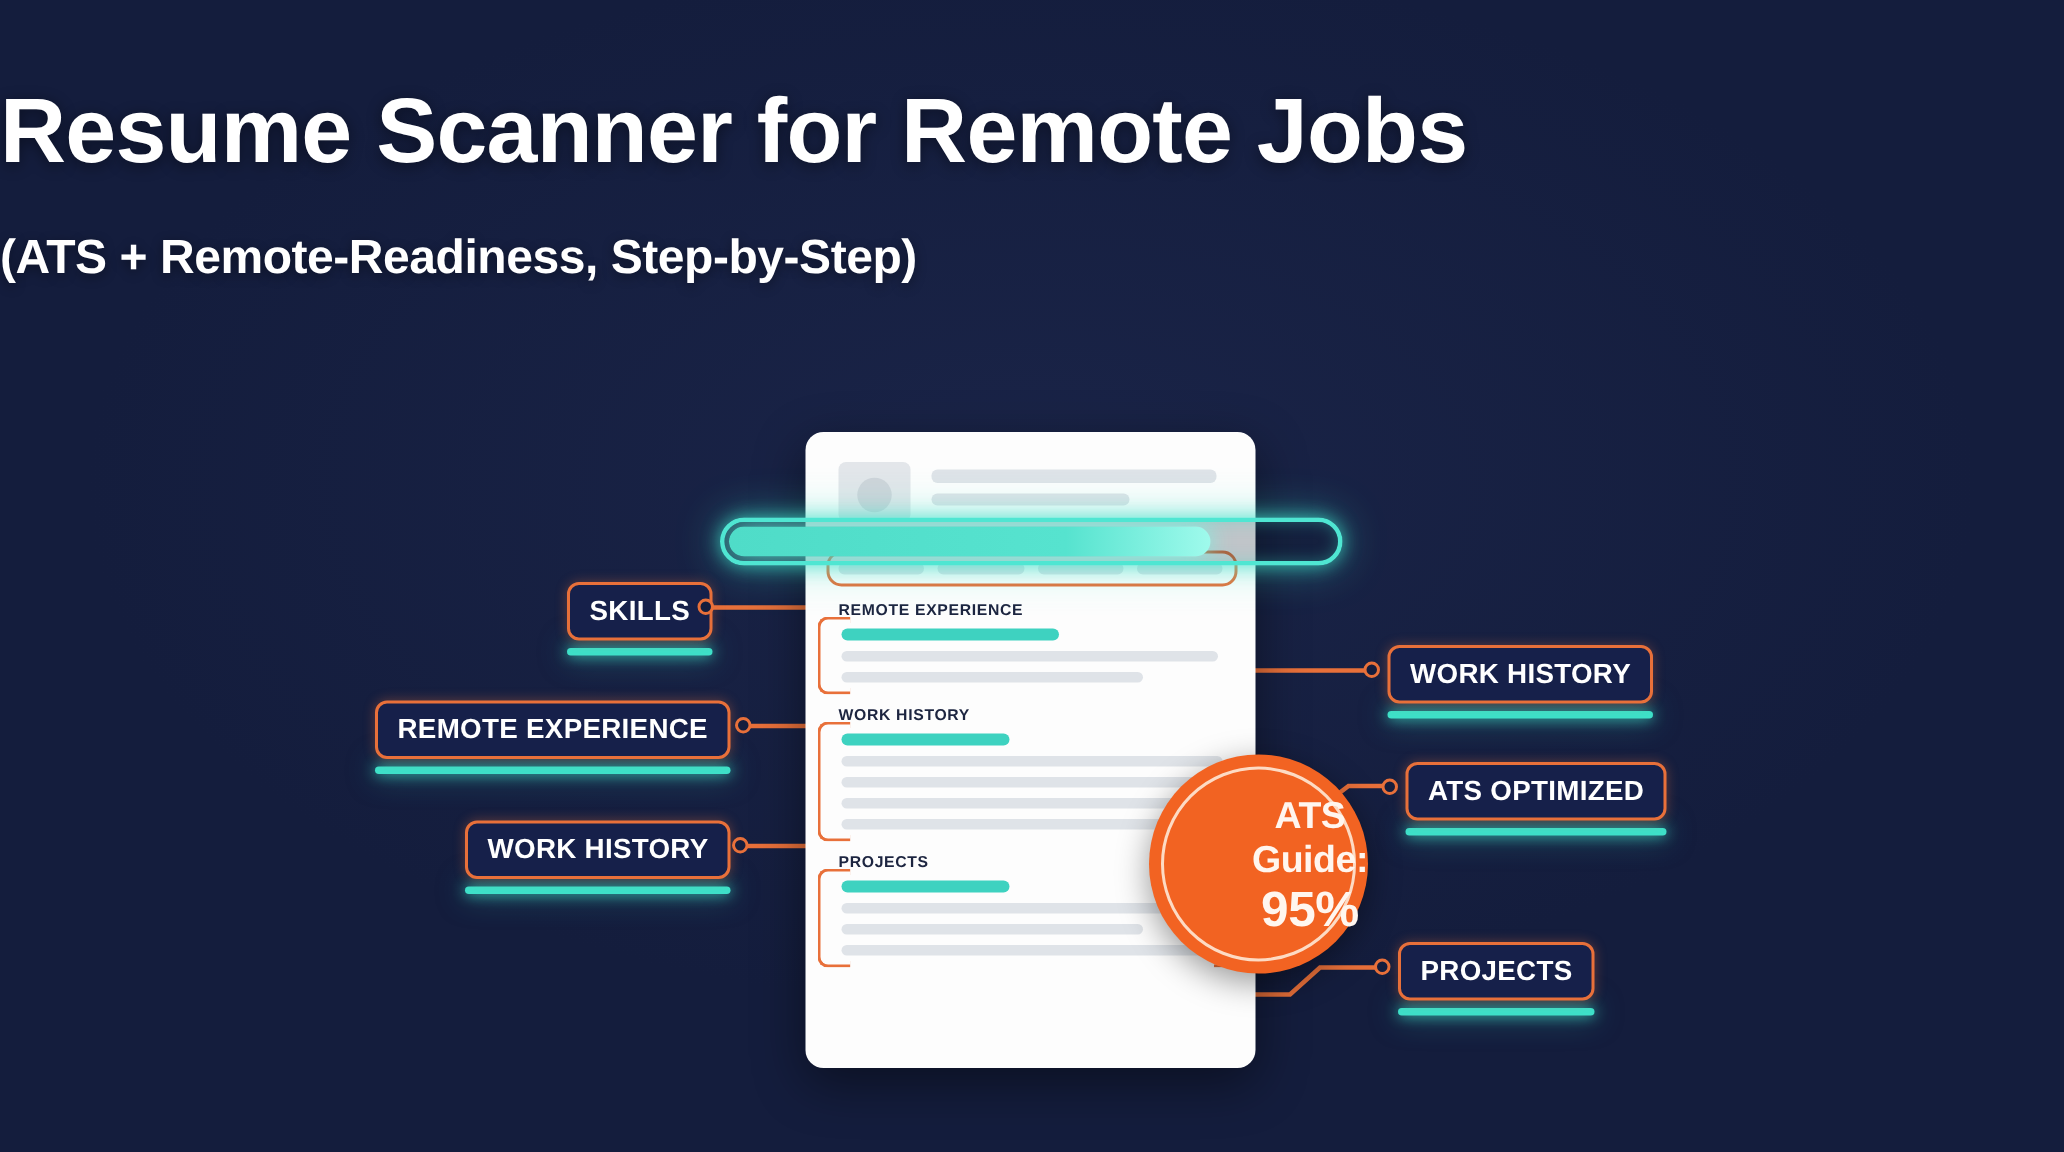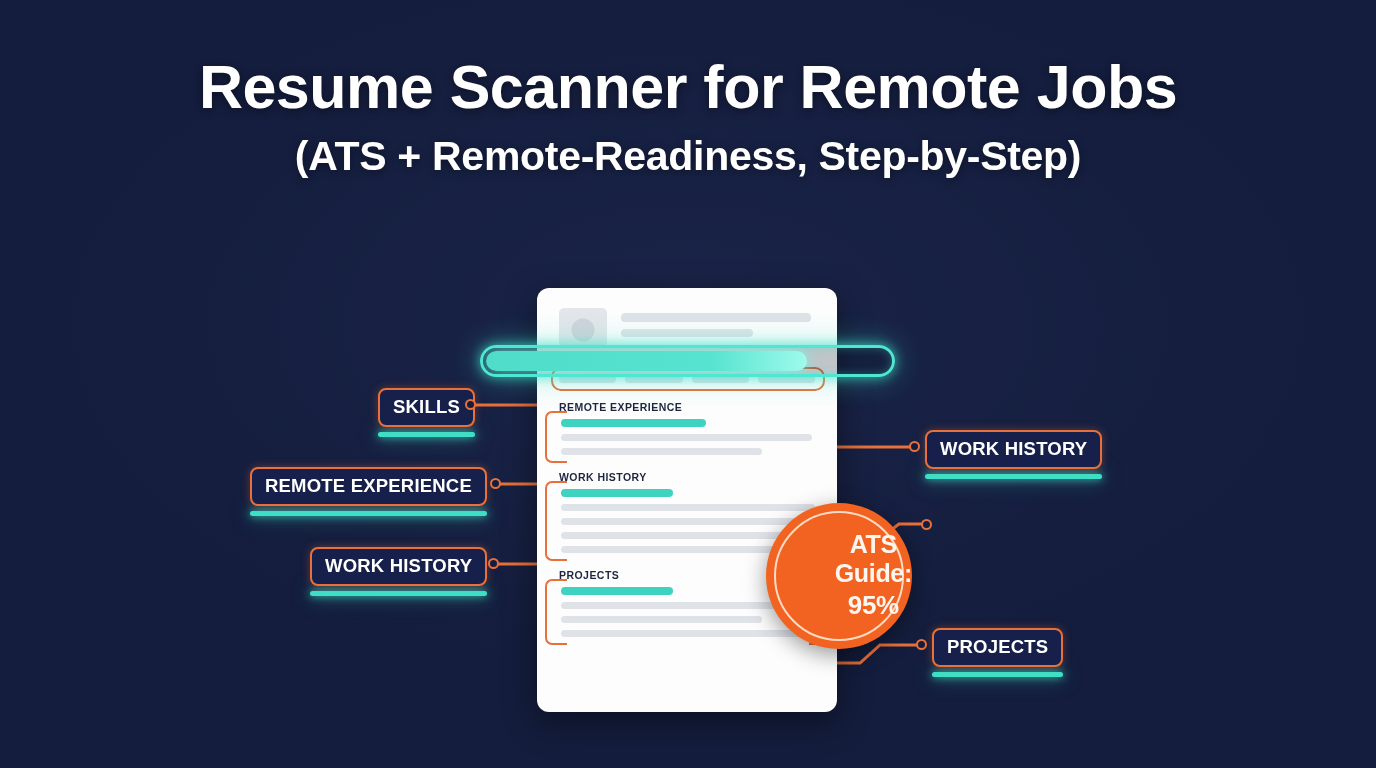--- a/index.html
+++ b/index.html
@@ -26,39 +26,39 @@
       #141d3d;
     overflow: hidden;
   }
 
   
   .headings {
     position: absolute;
     top: 52px;
     left: 0;
     width: 100%;
-    text-align: center;
+    text-align: left;
     z-index: 40;
   }
   .title-line {
     color: #ffffff;
     font-weight: bold;
     font-size: 61px;
     line-height: 70px;
     letter-spacing: -0.5px;
     text-shadow: 0 2px 10px rgba(0,0,0,0.45);
     white-space: nowrap;
   }
   .subtitle-line {
     color: #ffffff;
     font-weight: bold;
-    font-size: 41px;
+    font-size: 32px;
     line-height: 56px;
     letter-spacing: -0.3px;
-    margin-top: 6px;
+    margin-top: 21px;
     text-shadow: 0 2px 8px rgba(0,0,0,0.4);
     white-space: nowrap;
   }
 
   
   .resume-card {
     position: absolute;
     left: 537px;
     top: 288px;
     width: 300px;
@@ -248,21 +248,21 @@
   }
   .ats-text {
     position: relative;
     color: #fff6ef;
     font-weight: bold;
     font-size: 25px;
     line-height: 29px;
     text-align: center;
     letter-spacing: -0.3px;
   }
-  .ats-pct { font-size: 26px; line-height: 35px; display: block; }
+  .ats-pct { font-size: 33px; line-height: 35px; display: block; }
 
   
   .callout {
     position: absolute;
     z-index: 50;
   }
   .callout-chip {
     position: relative;
     display: inline-block;
     padding: 6px 13px 7px 13px;
@@ -424,20 +424,21 @@
   </div>
   <div class="conn-dot" style="left:488px; top:558px;"></div>
 
   <div class="callout" style="left:925px; top:430px;">
     <div class="callout-chip">WORK HISTORY</div>
     <div class="callout-underline"></div>
   </div>
   <div class="conn-dot" style="left:909px; top:441px;"></div>
 
   <div class="callout" style="left:937px; top:508px;">
+    <div class="callout-chip">ATS OPTIMIZED</div>
     <div class="callout-underline"></div>
   </div>
   <div class="conn-dot" style="left:921px; top:519px;"></div>
 
   <div class="callout" style="left:932px; top:628px;">
     <div class="callout-chip">PROJECTS</div>
     <div class="callout-underline"></div>
   </div>
   <div class="conn-dot" style="left:916px; top:639px;"></div>
 

